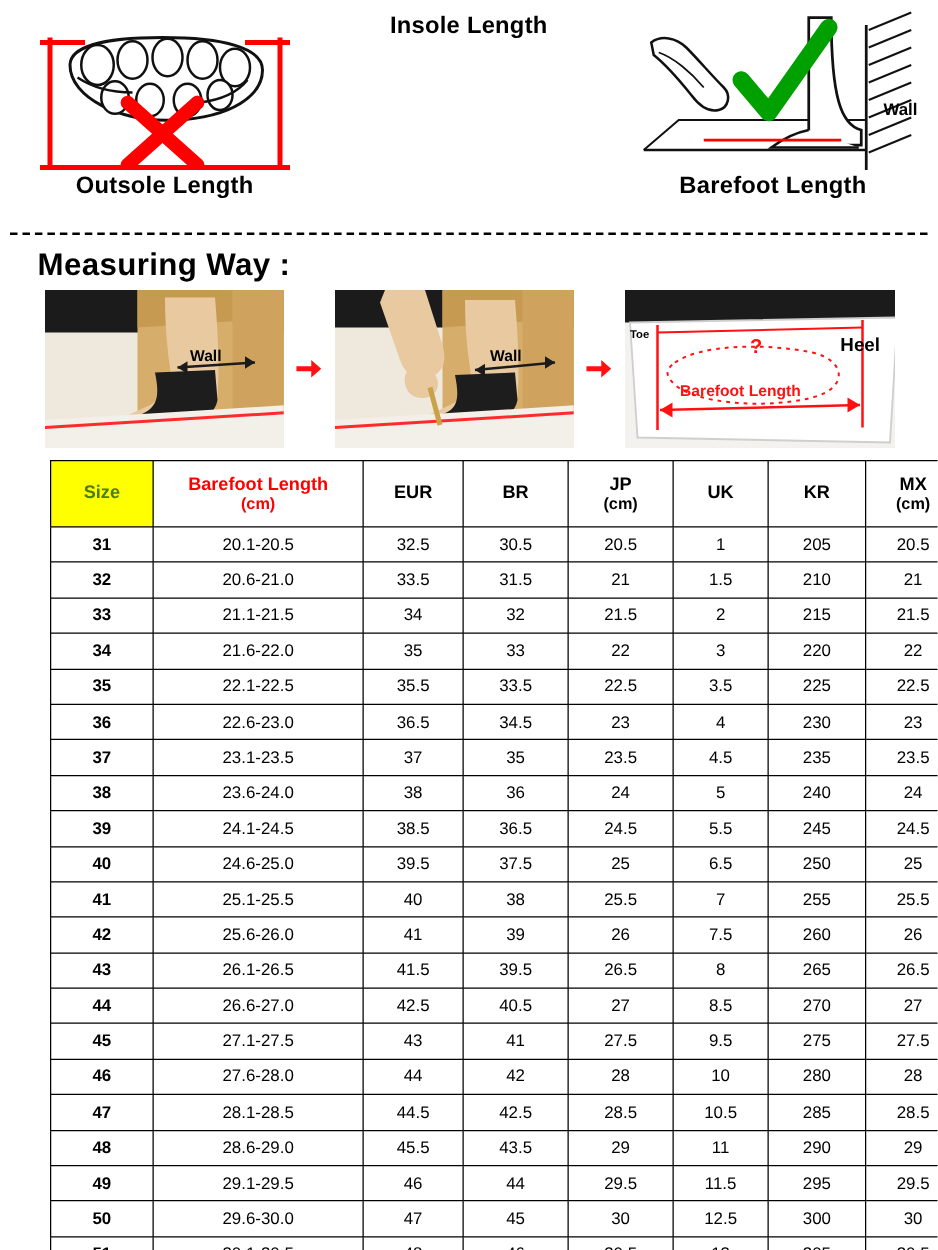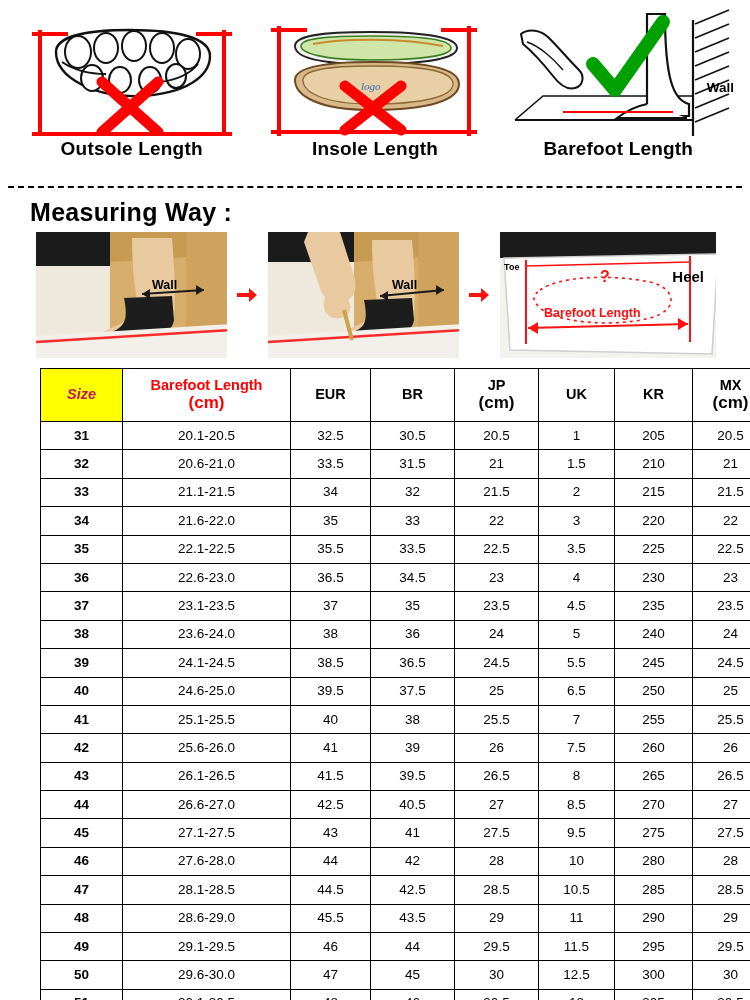--- a/index.html
+++ b/index.html
@@ -122,29 +122,28 @@
     line-height: 1.05;
   }
   table.size-table thead th {
     height: 52px;
     font-size: 14.5px;
     font-weight: bold;
     vertical-align: middle;
   }
   th.size-head {
     background: #ffff00;
-    color: #be185d;
+    color: #4d7c0f;
     font-size: 23px;
     font-weight: bold;
-    font-style: italic;
   }
   th.bf-head { color: #ff0000; }
   th .unit {
     display: block;
-    font-size: 17px;
+    font-size: 13px;
     font-weight: bold;
   }
   td.col-size { font-weight: bold; font-size: 14px; }
   col.c-size { width: 82px; }
   col.c-bf   { width: 168px; }
   col.c-eur  { width: 80px; }
   col.c-br   { width: 84px; }
   col.c-jp   { width: 84px; }
   col.c-uk   { width: 76px; }
   col.c-kr   { width: 78px; }
@@ -186,42 +185,20 @@
         <g stroke="#ff0000" stroke-width="11" stroke-linecap="round">
           <path d="M92 74 L148 124"></path>
           <path d="M148 74 L92 124"></path>
         </g>
       </svg>
     </div>
     <div class="top-caption">Outsole Length</div>
   </div>
 
   <div class="top-cell">
-    <div class="illus">
-      <svg width="240" height="128" viewBox="0 0 240 128">
-        <path d="M26 18 L26 128" stroke="#ff0000" stroke-width="4" fill="none"></path>
-        <path d="M216 18 L216 128" stroke="#ff0000" stroke-width="4" fill="none"></path>
-        <path d="M18 124 L224 124" stroke="#ff0000" stroke-width="4" fill="none"></path>
-        <path d="M18 22 L54 22" stroke="#ff0000" stroke-width="4" fill="none"></path>
-        <path d="M188 22 L224 22" stroke="#ff0000" stroke-width="4" fill="none"></path>
-
-        <path d="M42 38 C42 28 66 24 118 24 C176 24 204 30 204 40 C204 50 176 56 118 56 C66 56 42 50 42 38 Z" fill="#f2f2ee" stroke="#222" stroke-width="2"></path>
-        <path d="M48 38 C48 31 70 28 118 28 C172 28 198 32 198 40 C198 47 172 52 118 52 C70 52 48 45 48 38 Z" fill="#cfe6a8" stroke="#3a7d22" stroke-width="1.6"></path>
-        <path d="M60 36 C90 30 150 30 190 38" stroke="#c98a2e" stroke-width="2" fill="none"></path>
-
-        <path d="M42 72 C42 60 68 54 120 54 C180 54 206 62 206 76 C206 92 176 102 118 102 C66 102 42 88 42 72 Z" fill="#d9b98a" stroke="#6b4a23" stroke-width="2"></path>
-        <path d="M50 72 C50 62 74 58 120 58 C176 58 200 64 200 76 C200 88 172 96 118 96 C70 96 50 84 50 72 Z" fill="#e8cfa6" stroke="#8a6a36" stroke-width="1.3"></path>
-        <text x="108" y="82" font-size="11" fill="#3b6bb5" font-family="Liberation Serif, serif" font-style="italic">logo</text>
-
-        <g stroke="#ff0000" stroke-width="11" stroke-linecap="round">
-          <path d="M92 78 L148 122"></path>
-          <path d="M148 78 L92 122"></path>
-        </g>
-      </svg>
-    </div>
     <div class="top-caption">Insole Length</div>
   </div>
 
   <div class="top-cell">
     <div class="illus">
       <svg width="240" height="128" viewBox="0 0 240 128">
 
         <path d="M196 12 L196 128" stroke="#111" stroke-width="2.2" fill="none"></path>
         <g stroke="#111" stroke-width="1.6">
           <path d="M198 16 L232 2"></path>

